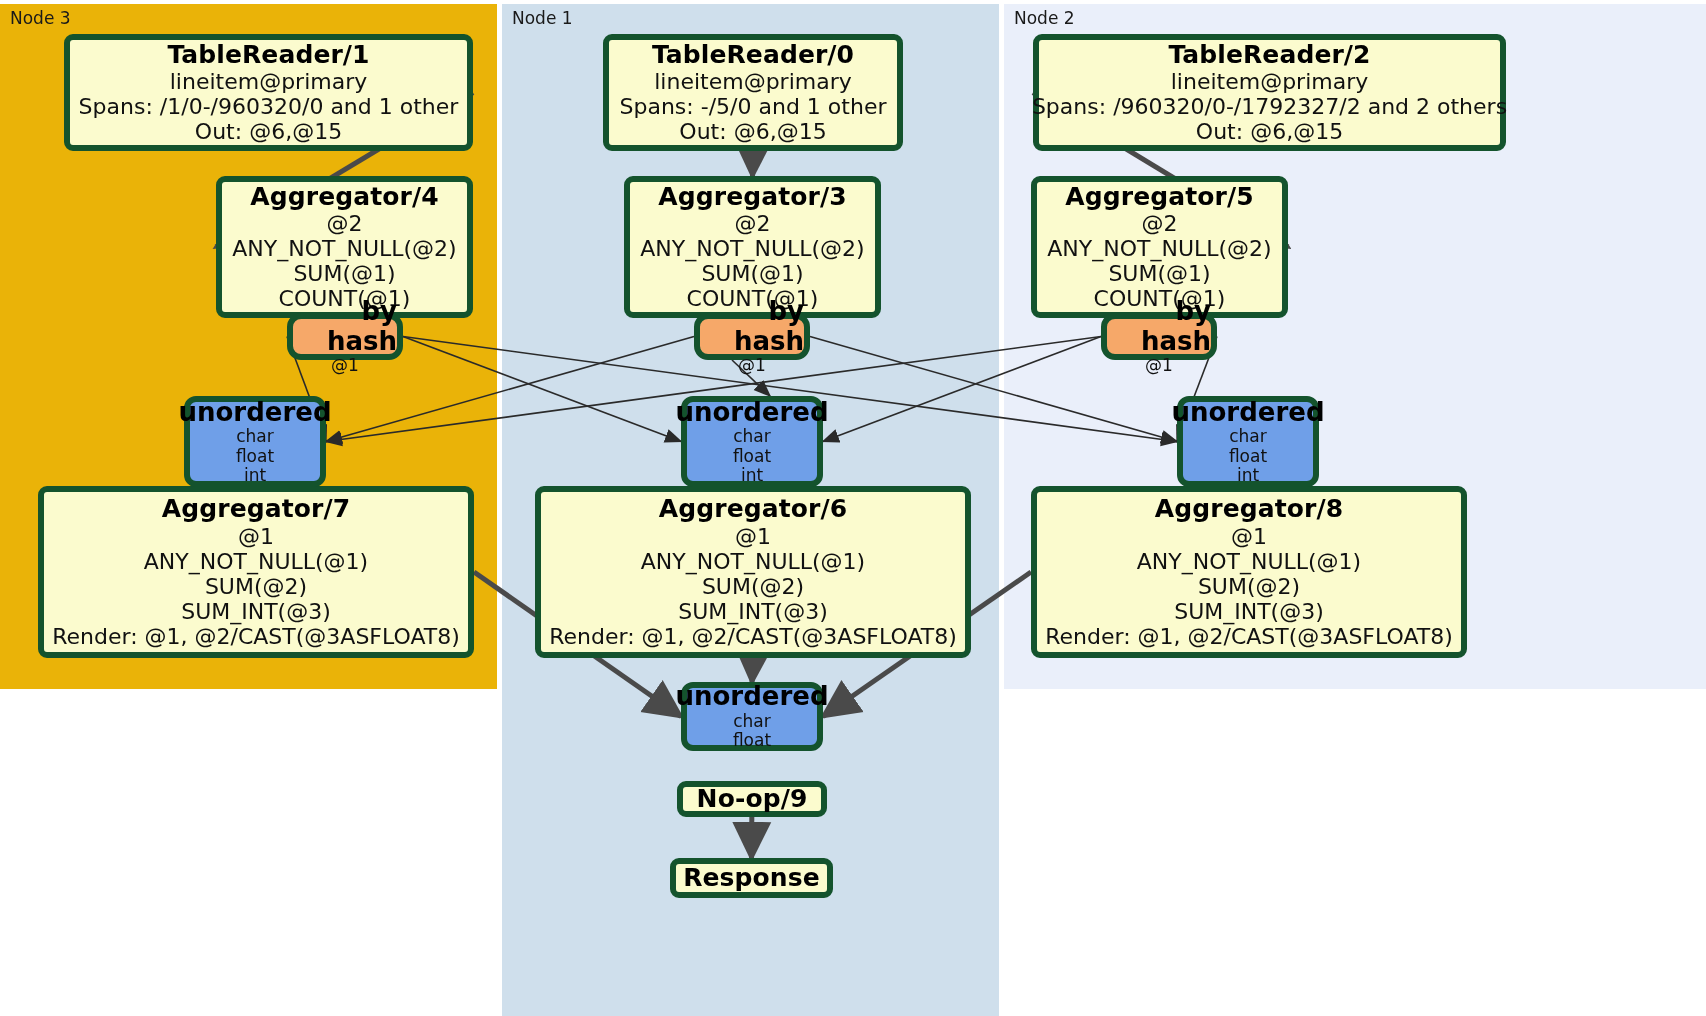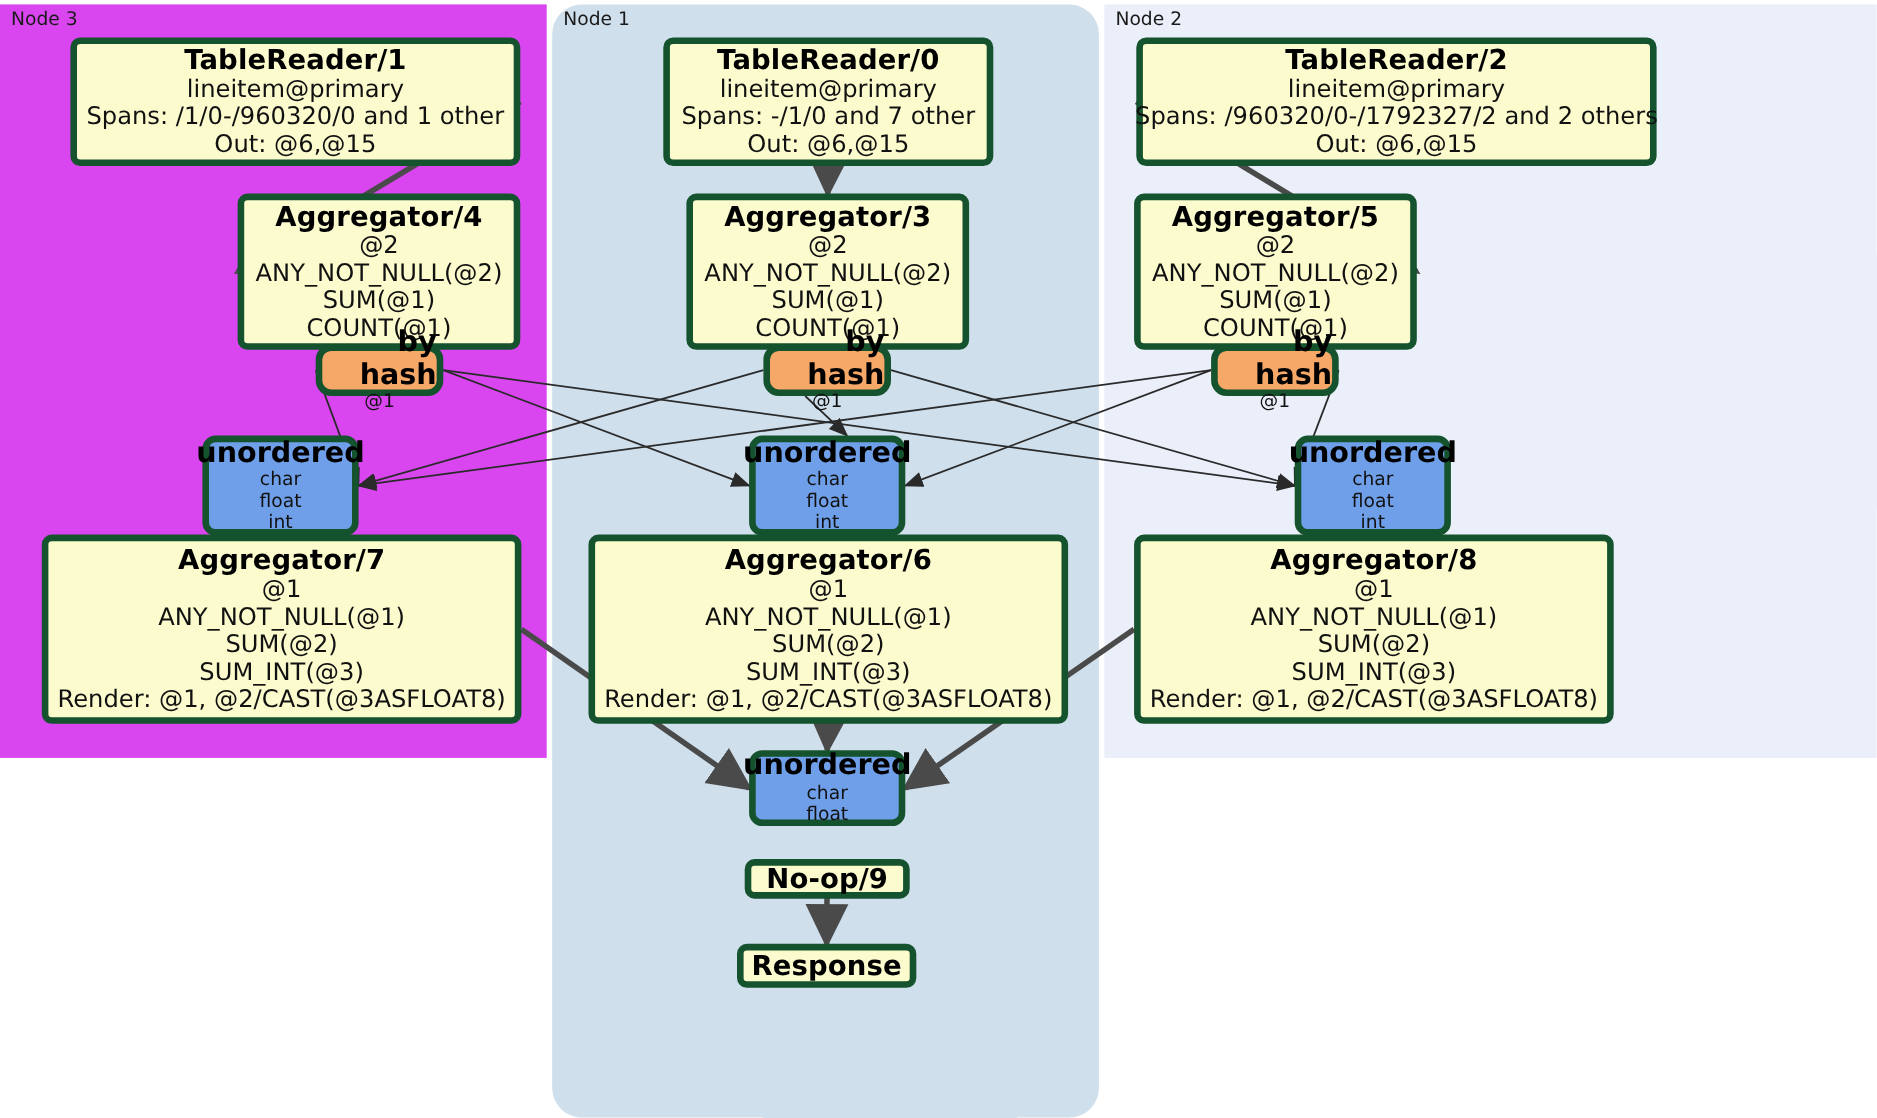--- a/index.html
+++ b/index.html
@@ -33,24 +33,24 @@
   .title{font-weight:bold;font-size:25px;color:#000;letter-spacing:.1px;}
   .title-sm{font-weight:bold;font-size:26px;color:#000;text-align:right;}
   .line{font-size:22px;color:#111;white-space:nowrap;}
   .line-sm{font-size:17px;color:#111;white-space:nowrap;}
 </style>
 </head>
 <body>
 
 <div id="canvas">
   <div id="panels">
-      <div class="panel" style="left: 0px; top: 4px; width: 497px; height: 685px; background: #d946ef;">
+      <div class="panel" style="left: 0px; top: 4px; width: 497px; height: 685px; background: #eab308;">
         <div class="panel-label">Node 3</div>
       </div>
-      <div class="panel" style="left: 502px; top: 4px; width: 497px; height: 1012px; background: rgb(207, 223, 236); border-radius: 27px;">
+      <div class="panel" style="left: 502px; top: 4px; width: 497px; height: 1012px; background: rgb(207, 223, 236);">
         <div class="panel-label">Node 1</div>
       </div>
       <div class="panel" style="left: 1004px; top: 4px; width: 702px; height: 685px; background: rgb(234, 239, 250);">
         <div class="panel-label">Node 2</div>
       </div>
     </div>
   <svg id="edges" viewBox="0 0 1706 1016" xmlns="http://www.w3.org/2000/svg">
     <defs>
       <marker id="ah-thick" markerWidth="9" markerHeight="9" refX="7.2" refY="4.5" orient="auto" markerUnits="strokeWidth">
         <path d="M0,0.6 L8,4.5 L0,8.4 z" fill="#4a4a4a"></path>
@@ -81,21 +81,21 @@
   <div id="nodes">
       <div class="node proc" style="left: 64px; top: 34px; width: 409px; height: 117px; z-index: 10;">
         <div class="title">TableReader/1</div>
         <div class="line">lineitem@primary</div>
         <div class="line">Spans: /1/0-/960320/0 and 1 other</div>
         <div class="line">Out: @6,@15</div>
       </div>
       <div class="node proc" style="left: 603px; top: 34px; width: 300px; height: 117px; z-index: 10;">
         <div class="title">TableReader/0</div>
         <div class="line">lineitem@primary</div>
-        <div class="line">Spans: -/1/0 and 7 other</div>
+        <div class="line">Spans: -/5/0 and 1 other</div>
         <div class="line">Out: @6,@15</div>
       </div>
       <div class="node proc" style="left: 1033px; top: 34px; width: 473px; height: 117px; z-index: 10;">
         <div class="title">TableReader/2</div>
         <div class="line">lineitem@primary</div>
         <div class="line">Spans: /960320/0-/1792327/2 and 2 others</div>
         <div class="line">Out: @6,@15</div>
       </div>
       <div class="node proc" style="left: 216px; top: 176px; width: 257px; height: 142px; z-index: 10;">
         <div class="title">Aggregator/4</div>

